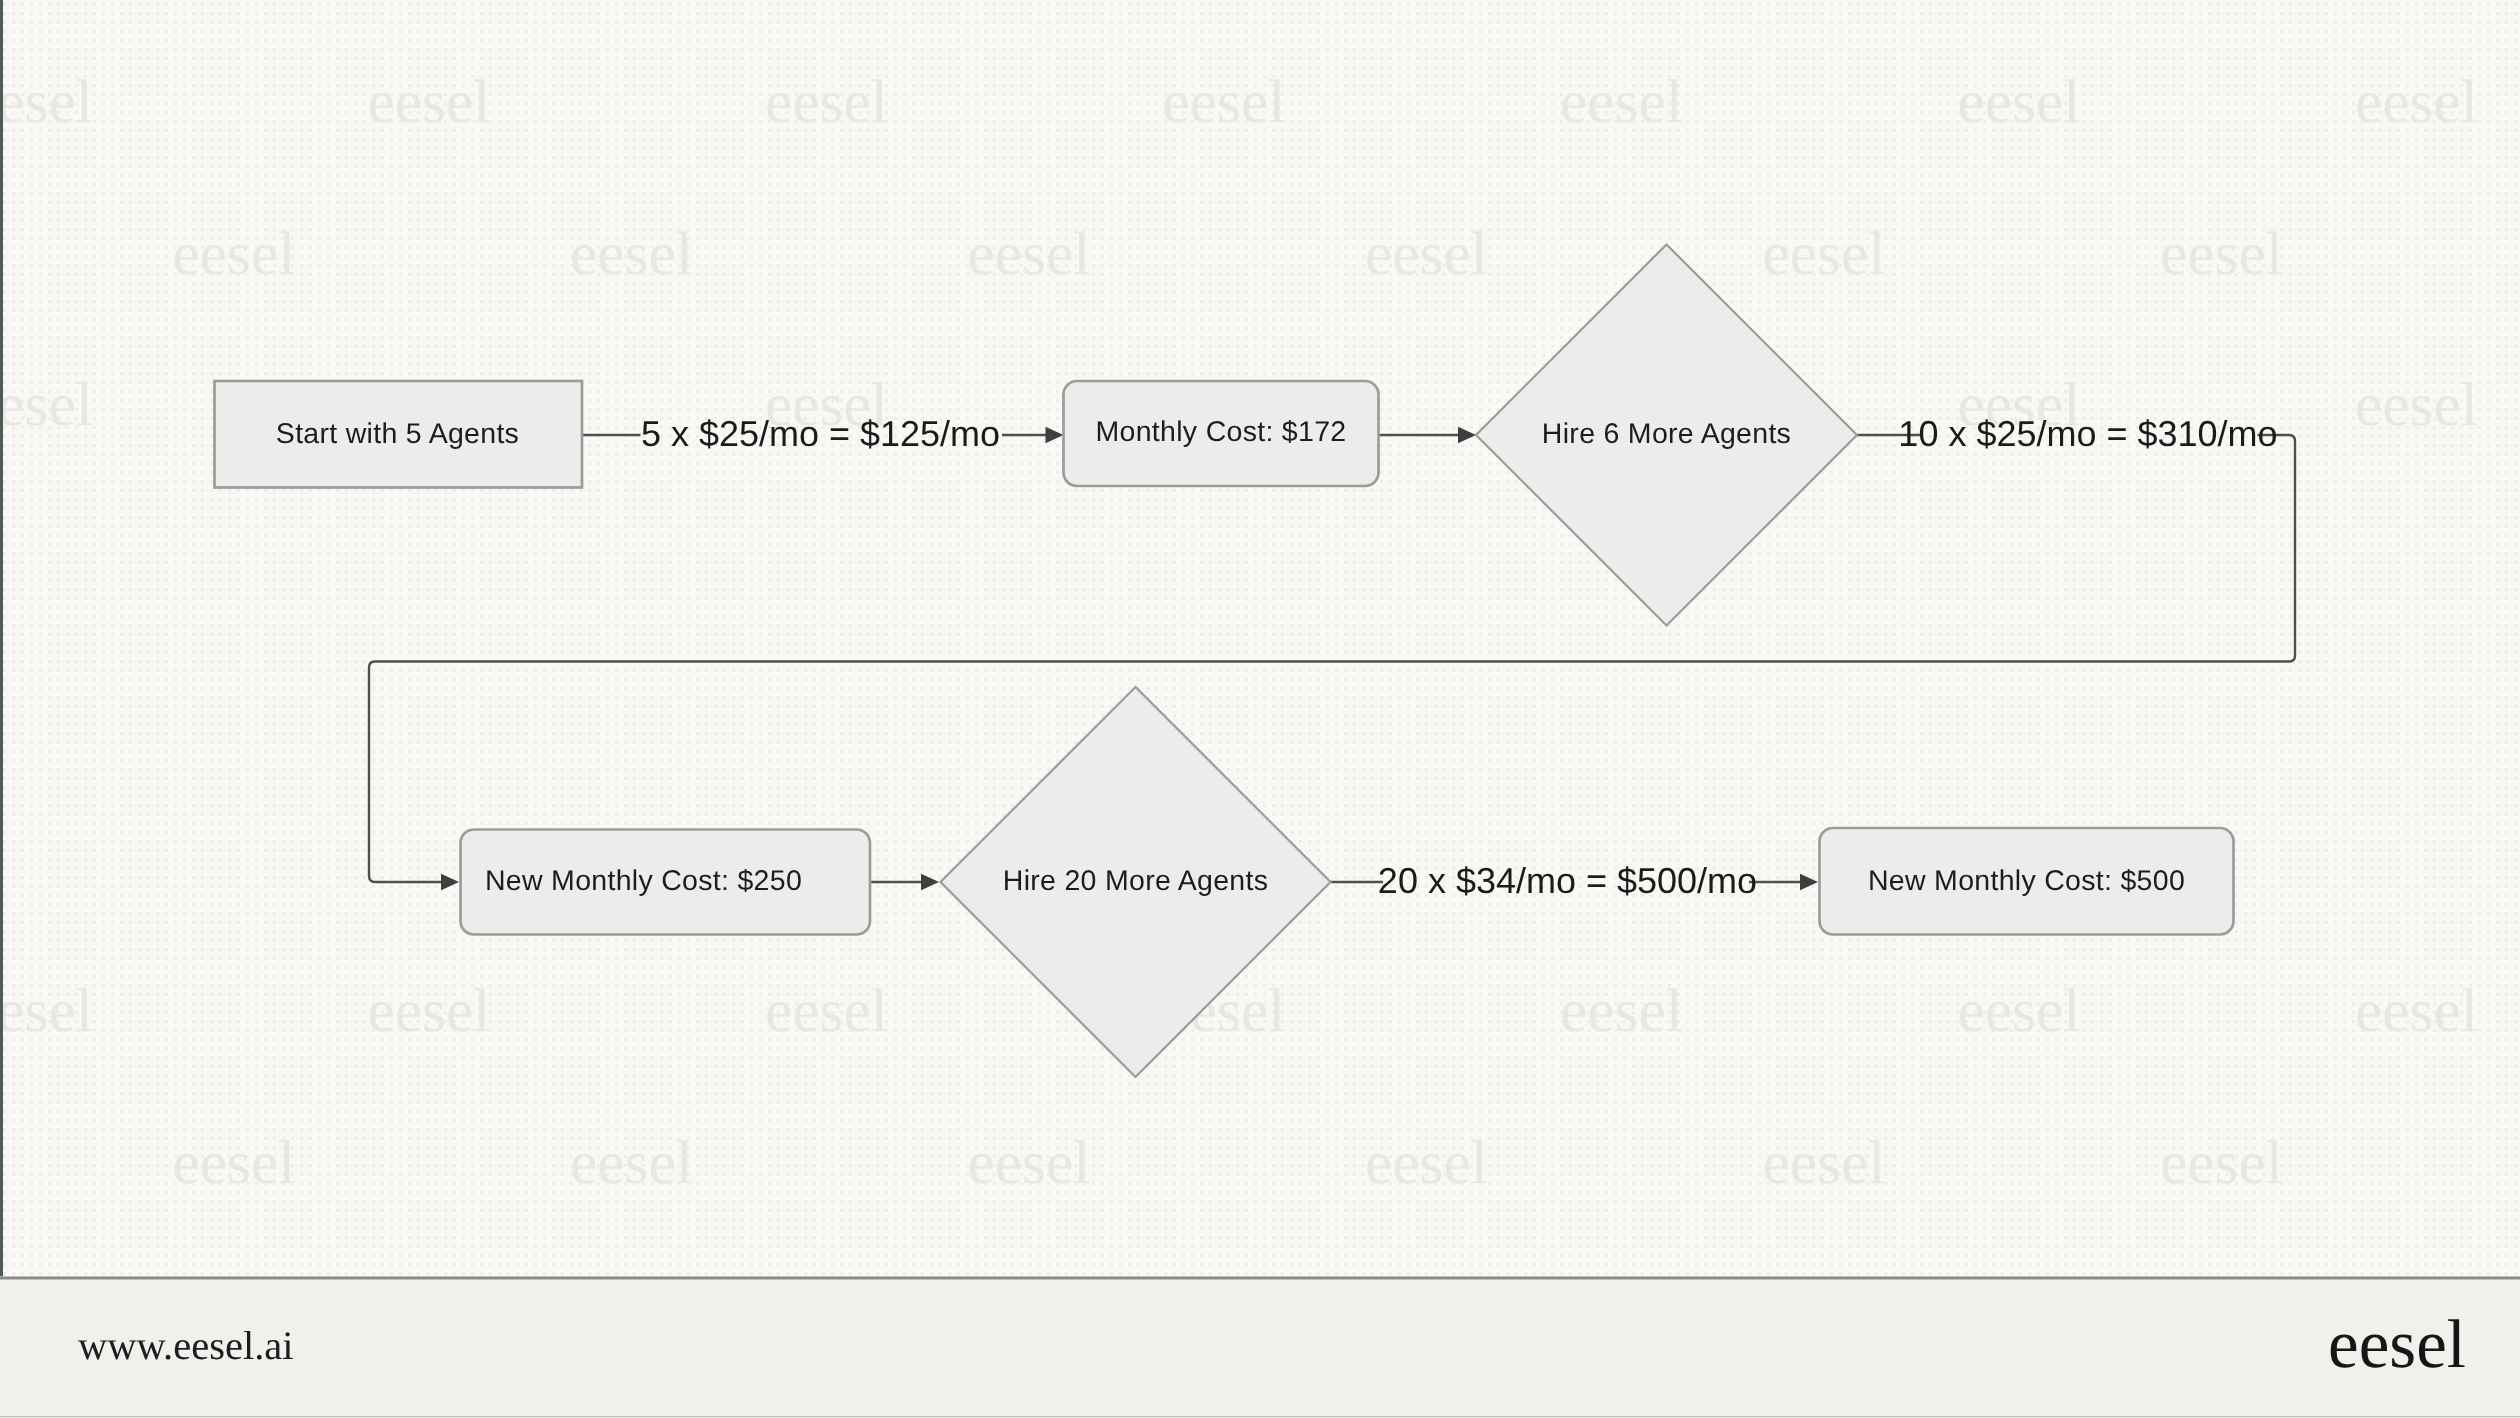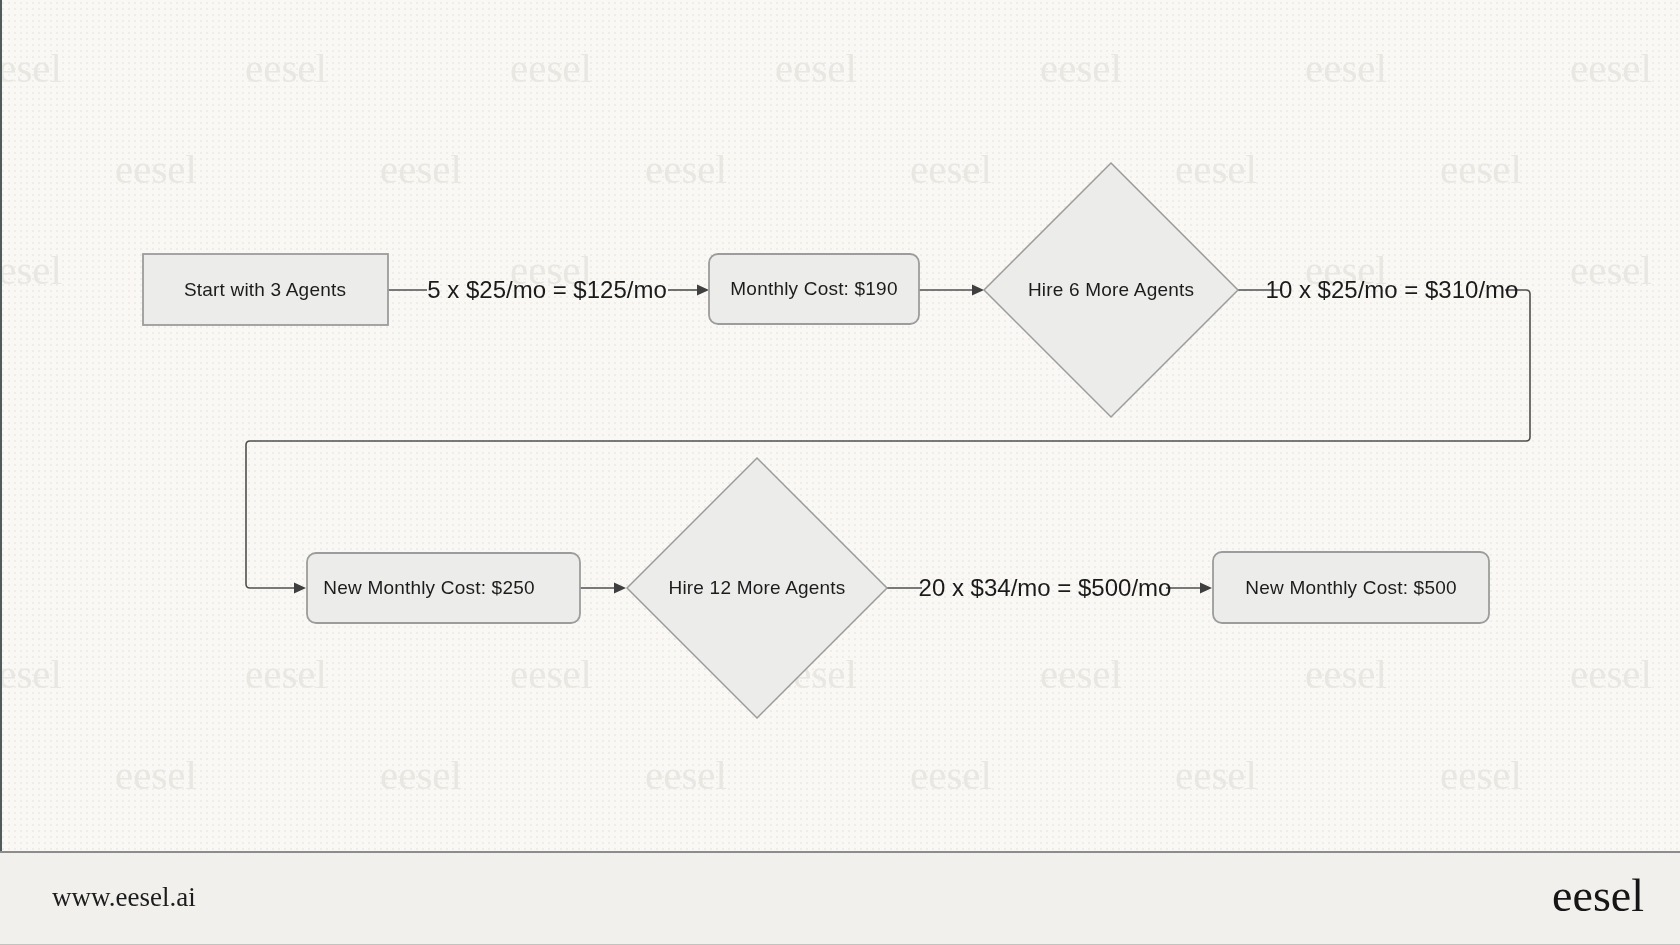--- a/index.html
+++ b/index.html
@@ -108,25 +108,25 @@
     <g fill="#ececeb" stroke="#9c9c9c">
       <rect x="143" y="254" width="245" height="71" stroke-width="1.8"></rect>
       <rect x="709" y="254" width="210" height="70" rx="9" stroke-width="1.8"></rect>
       <polygon points="1111,163 1238,290 1111,417 984,290" stroke-width="1.5"></polygon>
       <rect x="307" y="553" width="273" height="70" rx="9" stroke-width="1.8"></rect>
       <polygon points="757,458 887,588 757,718 627,588" stroke-width="1.5"></polygon>
       <rect x="1213" y="552" width="276" height="71" rx="9" stroke-width="1.8"></rect>
     </g>
   </svg>
 
-  <div class="node-label" style="left:265px;top:290px">Start with 3 Agents</div>
-  <div class="node-label" style="left:814px;top:289px">Monthly Cost: $190</div>
+  <div class="node-label" style="left:265px;top:290px">Start with 5 Agents</div>
+  <div class="node-label" style="left:814px;top:289px">Monthly Cost: $172</div>
   <div class="node-label" style="left:1111px;top:290px">Hire 6 More Agents</div>
   <div class="node-label" style="left:429px;top:588px">New Monthly Cost: $250</div>
-  <div class="node-label" style="left:757px;top:588px">Hire 12 More Agents</div>
+  <div class="node-label" style="left:757px;top:588px">Hire 20 More Agents</div>
   <div class="node-label" style="left:1351px;top:588px">New Monthly Cost: $500</div>
 
   <div class="edge-label" style="left:547px;top:290px">5 x $25/mo = $125/mo</div>
   <div class="edge-label" style="left:1392px;top:290px">10 x $25/mo = $310/mo</div>
   <div class="edge-label" style="left:1045px;top:588px">20 x $34/mo = $500/mo</div>
 
   <div class="left-edge"></div>
 
   <div class="footer">
     <span class="footer-url">www.eesel.ai</span>

